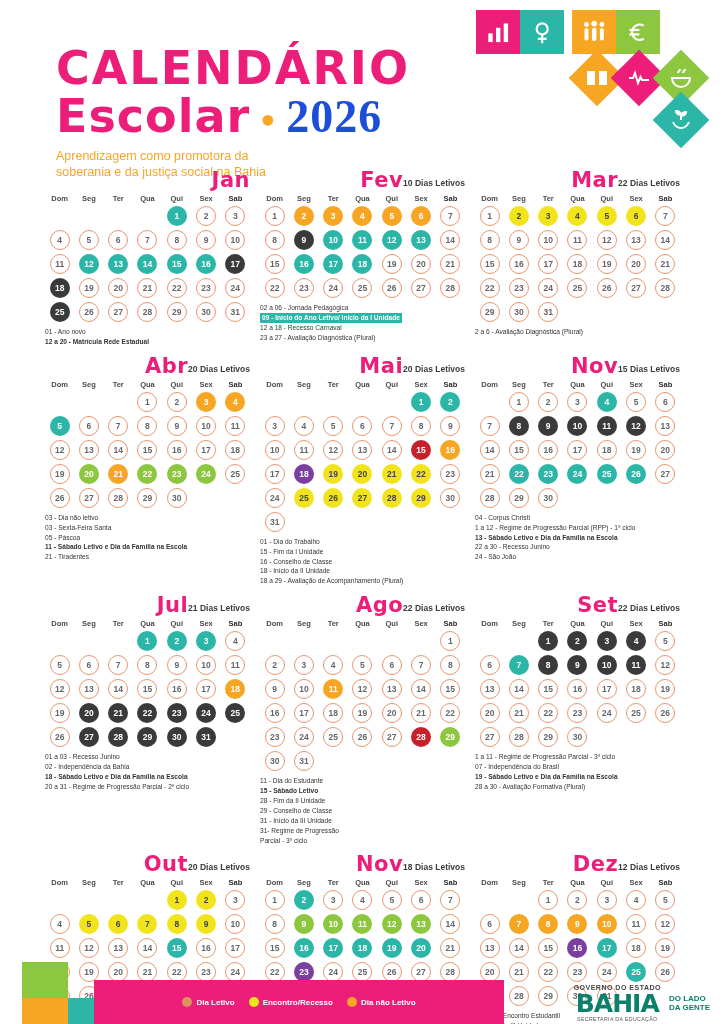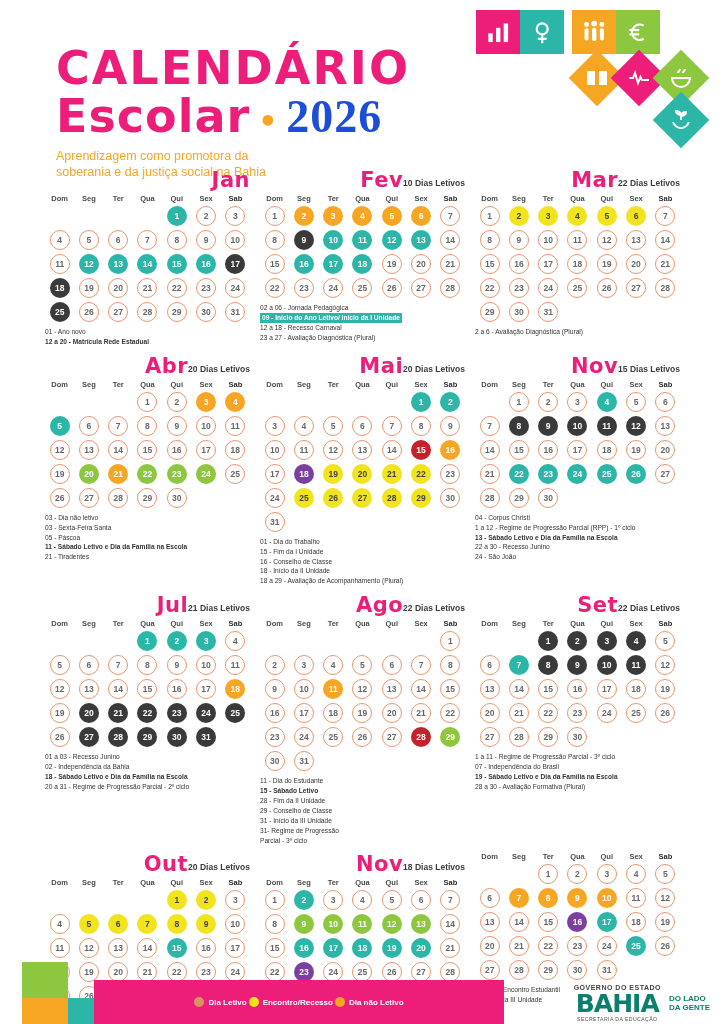--- a/index.html
+++ b/index.html
@@ -90,21 +90,21 @@
 
   
   #footer { position:absolute; left:0; bottom:0; width:724px; height:62px; }
   .foot-pink {
     position:absolute; left:94px; bottom:0; width:410px; height:44px;
     background:#ec1e79; color:#fff;
     display:flex; flex-direction:column; align-items:center; justify-content:center;
     gap:3px;
   }
   .foot-line1 { font-size:8.5px; font-weight:bold; }
-  .legend { display:flex; gap:2px; align-items:center; }
+  .legend { display:flex; gap:14px; align-items:center; }
   .legend div { display:flex; align-items:center; gap:4px; font-size:8px; font-weight:bold; }
   .dotl { width:10px; height:10px; border-radius:50%; display:inline-block; }
   .blk-green { position:absolute; left:22px; bottom:26px; width:46px; height:36px; background:#8dc63f; }
   .blk-orange { position:absolute; left:22px; bottom:0; width:46px; height:26px; background:#f6a623; }
   .blk-green2 { position:absolute; left:68px; bottom:0; width:26px; height:26px; background:#2bb6a7; }
   .gov { position:absolute; right:14px; bottom:4px; text-align:center; color:#1b6f5e; }
   .gov .g1 { font-size:7px; font-weight:bold; color:#444; letter-spacing:0.5px; }
   .gov .g2 {
     font-family:"DejaVu Sans", sans-serif;
     font-size:25px; font-weight:bold; color:#0a7f6b; letter-spacing:-1px; line-height:1;
@@ -1476,20 +1476,24 @@
         <div class="cell">
           <div class="day" style="background: rgb(255, 255, 255); color: rgb(102, 102, 102); border: 1.3px solid rgb(232, 149, 109);">30</div>
         </div>
       </div>
       <div class="notes">
         <div>02 - Finados</div>
         <div>09 a 19 - Prova Sabe</div>
       </div>
     </div>
     <div class="month">
+      <div class="m-head">
+        <div class="m-name">Dez</div>
+        <div class="m-days">12 Dias Letivos</div>
+      </div>
       <div class="dow">
         <span>Dom</span>
         <span>Seg</span>
         <span>Ter</span>
         <span>Qua</span>
         <span>Qui</span>
         <span>Sex</span>
         <span class="sab">Sab</span>
       </div>
       <div class="grid">

